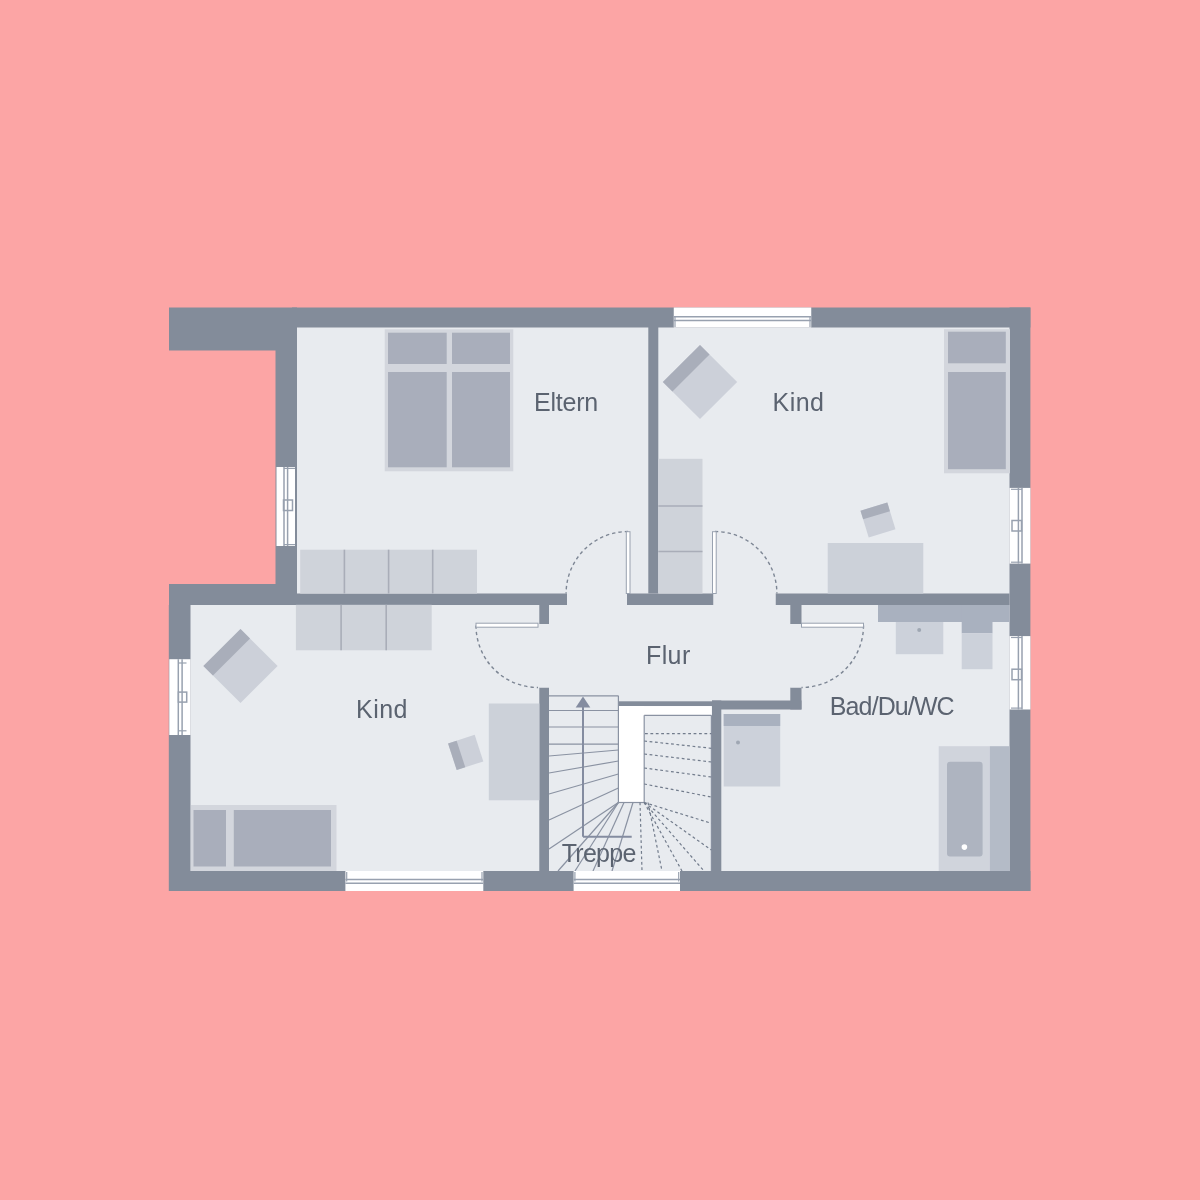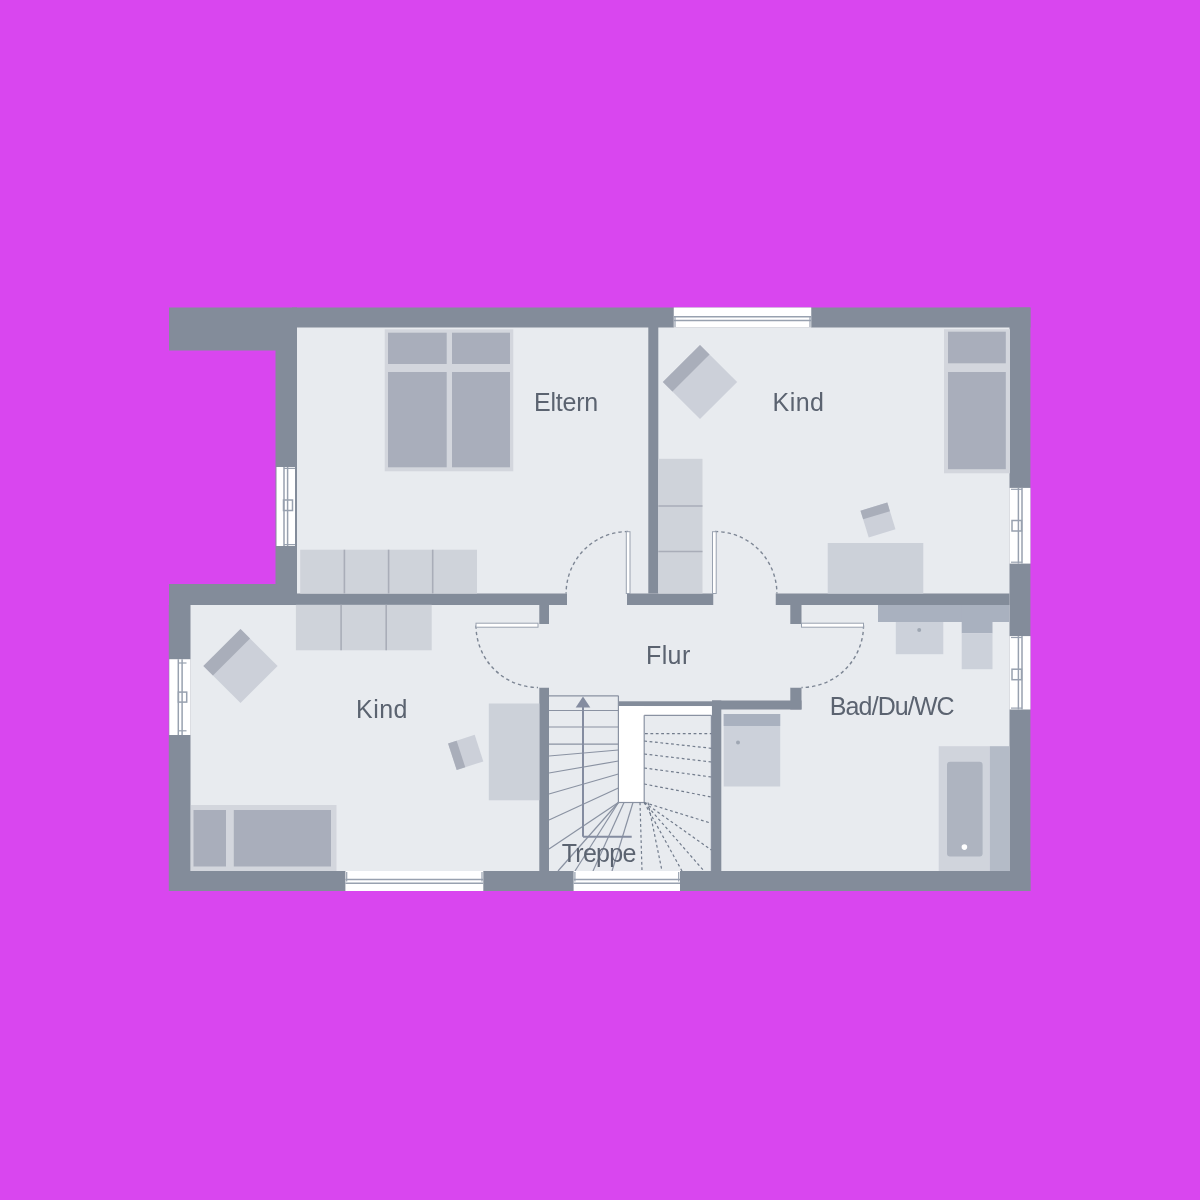--- a/index.html
+++ b/index.html
@@ -1,16 +1,16 @@
 <!DOCTYPE html>
 <html><head>
 <meta charset="utf-8">
 <style>
   html,body{margin:0;padding:0;background:#ffffff;}
-  .page{width:1200px;height:1200px;position:relative;background:#d946ef;overflow:hidden;}
+  .page{width:1200px;height:1200px;position:relative;background:#fca5a5;overflow:hidden;}
   svg{display:block;}
   text{font-family:"Liberation Sans", sans-serif; fill:#5b6370;}
 </style>
 </head>
 <body>
 <div class="page">
 <svg width="1200" height="1200" viewBox="0 0 1200 1200">
 
 <rect x="297" y="327" width="713" height="278" fill="#e8ebef"></rect>
 

